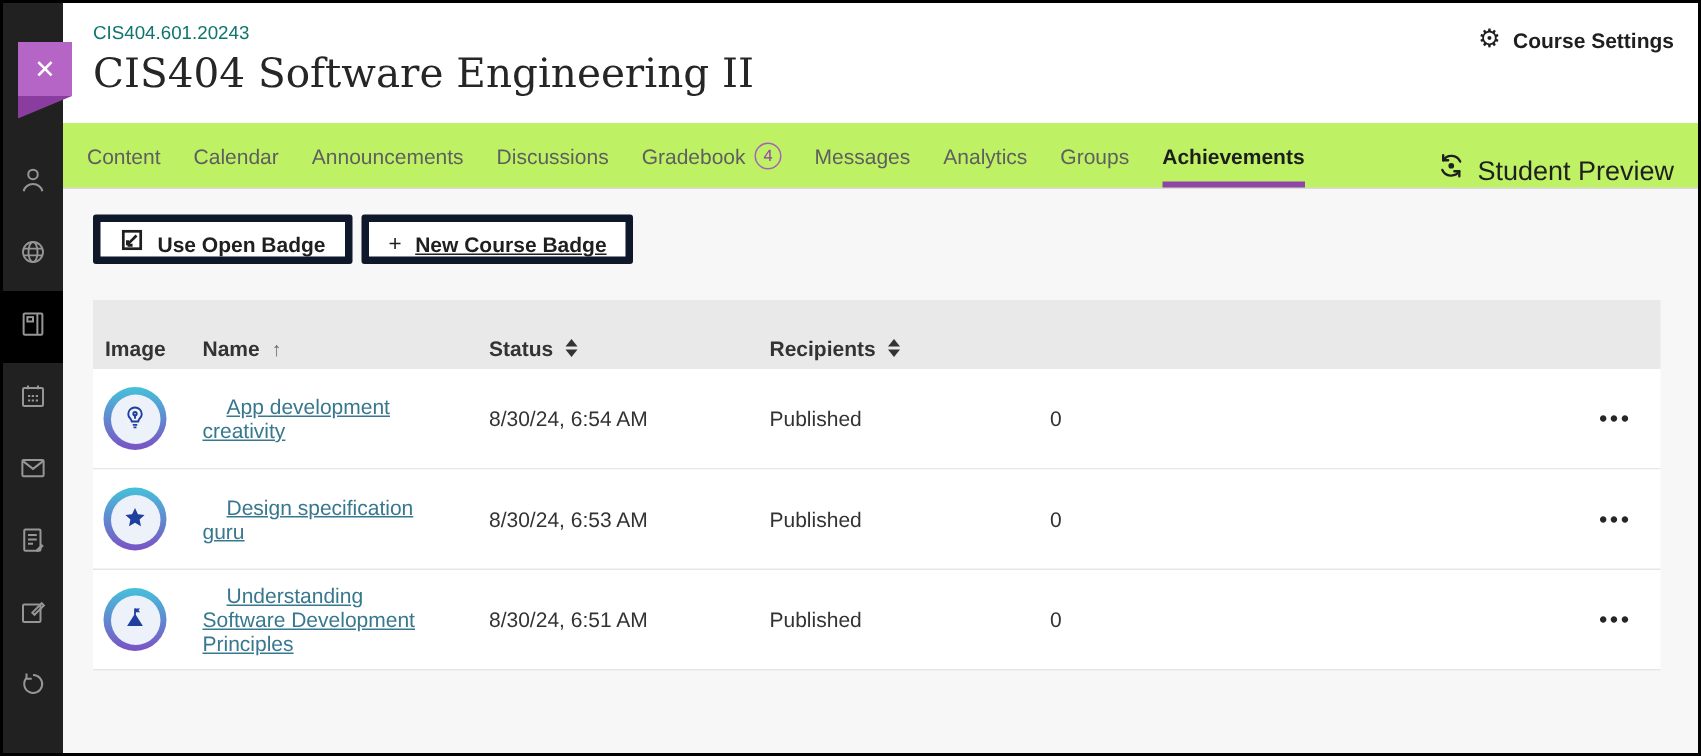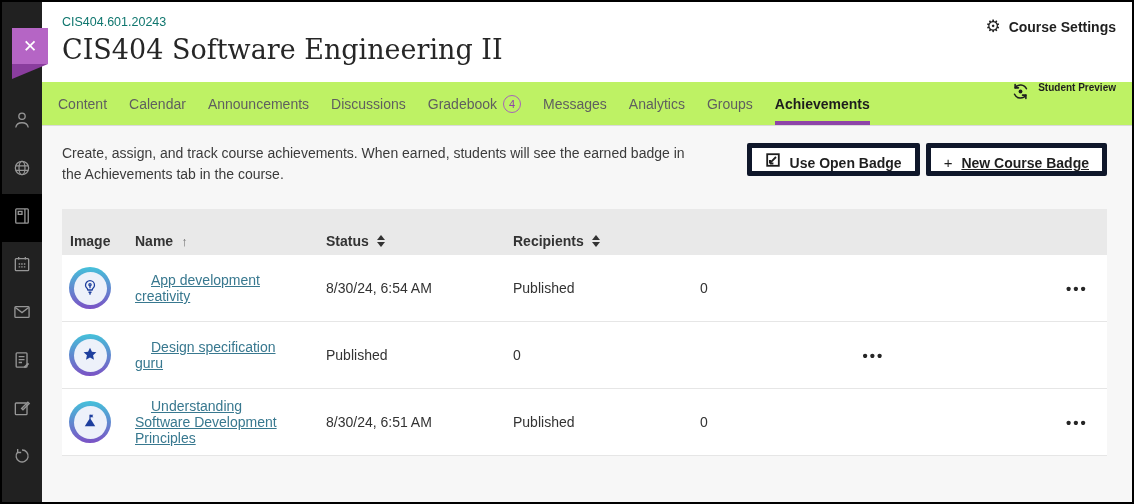--- a/index.html
+++ b/index.html
@@ -32,21 +32,21 @@
     font-size:14px;font-weight:700;color:#1f1f1f;cursor:pointer;}
   .gear{font-family:"DejaVu Sans", sans-serif;font-size:17px;line-height:1;}
   
   .tabbar{background:#bef264;height:44px;flex:none;border-bottom:1px solid #dadada;
     display:flex;align-items:stretch;gap:22px;padding:0 16px;}
   .tab{display:flex;align-items:center;font-size:14px;color:#5f5f5f;position:relative;cursor:pointer;white-space:nowrap;}
   .tab.active{color:#1d1d1d;font-weight:700;}
   .tab.active::after{content:"";position:absolute;left:0;right:0;bottom:0;height:4px;background:#8e44a8;}
   .tab-badge{margin-left:6px;width:18px;height:18px;border:1px solid #a663b8;border-radius:50%;
     color:#8e44a8;font-size:11px;display:inline-flex;align-items:center;justify-content:center;font-weight:400;}
-  .preview{margin-left:auto;display:flex;align-items:flex-start;gap:8px;font-size:10px;font-weight:700;color:#1f1f1f;cursor:pointer;}
+  .preview{margin-left:auto;display:flex;align-items:flex-end;gap:8px;font-size:18px;font-weight:400;color:#1f1f1f;cursor:pointer;}
   
   .content{flex:1;background:#f7f7f7;padding:17px 25px 0 20px;}
   .content-top{display:flex;justify-content:space-between;align-items:flex-start;}
   .intro{font-size:14px;color:#3b3b3b;line-height:1.5;max-width:628px;}
   .btns{display:flex;gap:6px;}
   .btn{height:33px;border:5px solid #0f172a;border-radius:2px;background:#fff;display:flex;
     align-items:flex-end;gap:9px;padding:0 13px;font-size:14px;font-weight:700;color:#1f1f1f;cursor:pointer;white-space:nowrap;}
   .btn .underline{text-decoration:underline;}
   .plus{font-size:15px;font-weight:400;}
   
@@ -200,21 +200,20 @@
             <path d="M18.8 20.8 v-4.2 h-4.2"></path>
             <circle cx="12" cy="12" r="2.4" fill="#1f1f1f" stroke="none"></circle>
           </svg>
         </span>
         <span>Student Preview</span>
       </div>
     </div>
 
     <div class="content">
       <div class="content-top">
-        <p class="intro">Create, assign, and track course achievements. When earned, students will see the earned badge in the Achievements tab in the course.</p>
         <div class="btns">
           <button class="btn">
             <span>
               <svg width="16" height="16" viewBox="0 0 16 16" fill="none" stroke="#1f1f1f" stroke-width="1.8">
                   <rect x="2.2" y="2.2" width="11.6" height="11.6"></rect>
                   <path d="M11 5 L5.6 10.4"></path>
                   <path d="M5 11.5 v-3.4 M5 11.5 h3.4" stroke-width="2"></path>
                 </svg>
             </span>
             <span>Use Open Badge</span>
@@ -282,20 +281,21 @@
                 <div class="badge-inner">
             <span>
               <svg width="18" height="18" viewBox="0 0 24 24">
                       <polygon points="12,3.5 14.6,9 20.5,9.7 16.1,13.8 17.3,19.8 12,16.7 6.7,19.8 7.9,13.8 3.5,9.7 9.4,9" fill="#1e3f9e"></polygon>
                     </svg>
             </span>
           </div>
               </div>
             </div>
           <div class="cell-name"><a class="link">Design specification guru</a></div>
+          <div>8/30/24, 6:53 AM</div>
           <div>Published</div>
           <div>0</div>
           <div class="menu-cell">
               <button class="menu-btn">•••</button>
             </div>
         </div>
 
         <div class="trow">
           <div>
               <div class="badge">

